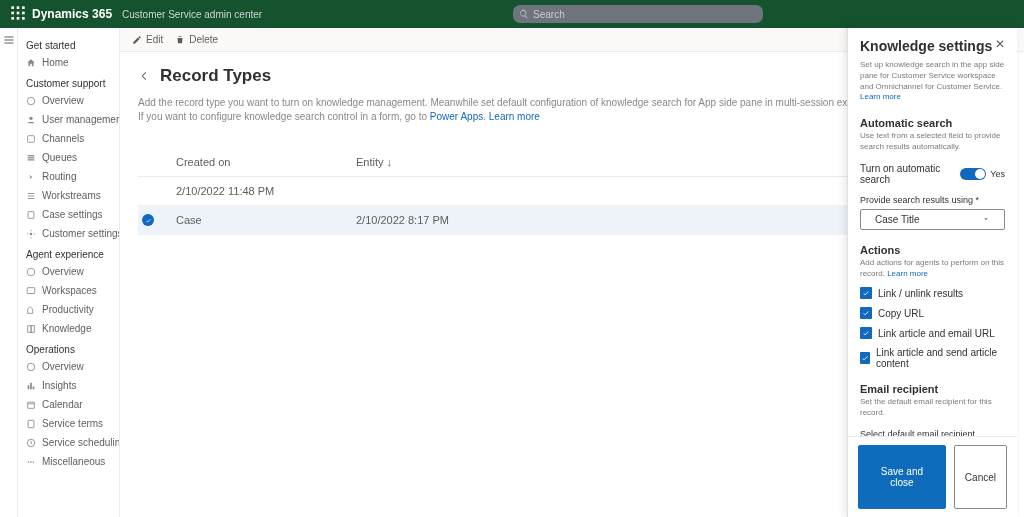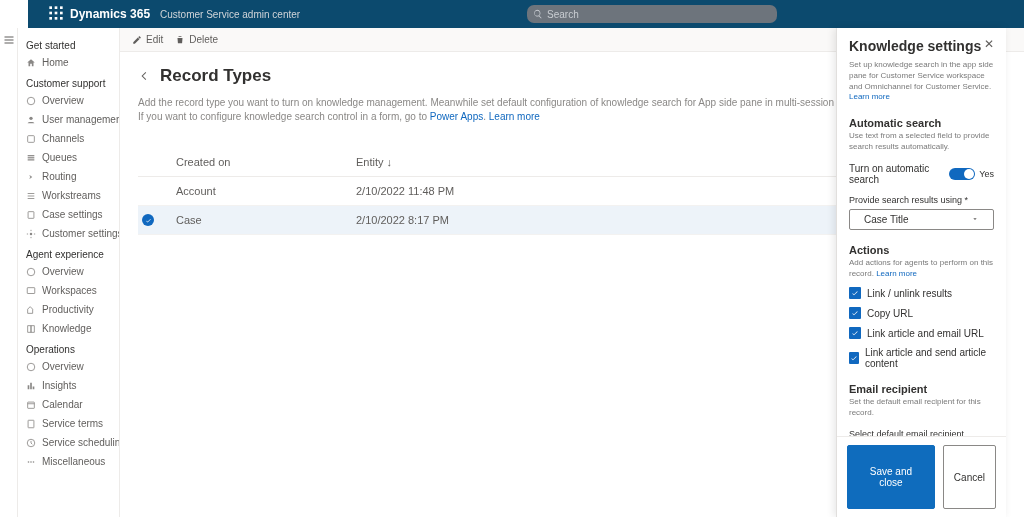--- a/index.html
+++ b/index.html
@@ -7,23 +7,22 @@
     margin: 0; padding: 0;
     width: 1024px; height: 517px;
     font-family: "Segoe UI", Arial, sans-serif;
     font-size: 12px;
     color: #323130;
     overflow: hidden;
     background: #fff;
   }
   .topbar {
     display: flex; align-items: center;
-    height: 28px; background: #0c4a6e; color: #fff;
-    padding: 0 20px;
-    margin-left: 28px;
+    height: 28px; background: #14532d; color: #fff;
+    padding: 0 10px;
   }
   .waffle { width: 16px; height: 16px; display: inline-block; fill: #fff; margin-right: 6px;}
   .brand { font-size: 12px; font-weight:600; margin-right: 10px;}
   .appname { font-size: 10px; color: #d0d4d8;}
   .search-wrap { flex:1; display:flex; justify-content:center;}
   .searchbox {
     width: 250px; height:18px; background:#6d747c; border:none; border-radius:7px;
     display:flex; align-items:center; padding:0 6px;
   }
   .searchbox svg { width:10px; height:10px; fill:#c9cdd2; margin-right:4px;}
@@ -64,21 +63,21 @@
     display:grid; grid-template-columns: 34px 180px 1fr;
     padding:8px 4px; font-size:11px;
   }
   .thead { color:#605e5c; border-bottom:1px solid #edebe9;}
   .trow { border-bottom:1px solid #f3f2f1; color:#605e5c;}
   .trow.selected { background:#edf3f9;}
   .check { width:12px; height:12px; border-radius:50%; background:#1068bf; display:flex; align-items:center; justify-content:center;}
   .check svg { width:7px; height:7px; fill:#fff;}
   
   .panel {
-    position:absolute; top:28px; right:18px; width:170px; height: calc(517px - 28px);
+    position:absolute; top:28px; right:7px; width:170px; height: calc(517px - 28px);
     background:#fff; border-left:1px solid #e1dfdd; box-shadow:-2px 0 8px rgba(0,0,0,0.1);
     display:flex; flex-direction:column;
   }
   .panel-body { flex:1; overflow:auto; padding:10px 12px;}
   .panel-title-row { display:flex; align-items:flex-start; justify-content:space-between;}
   .panel-title { font-size:14px; font-weight:600;}
   .close { font-size:12px; color:#605e5c; cursor:pointer; line-height:1;}
   .panel-sub { font-size:8px; color:#7a7a7a; margin-top:6px; line-height:1.35;}
   .section-h { font-size:11px; font-weight:600; margin-top:14px;}
   .section-d { font-size:8px; color:#7a7a7a; margin-top:2px; line-height:1.35;}
@@ -302,21 +301,20 @@
       </div>
 
       <div class="table">
         <div class="thead">
           <span></span>
           <span>Created on</span>
           <span><span>Entity</span> <span>↓</span></span>
         </div>
         <div class="trow">
           <span></span>
-          <span>Account</span>
           <span>2/10/2022 11:48 PM</span>
         </div>
         <div class="trow selected">
           <span>
               <span class="check">
                 <svg viewBox="0 0 24 24">
                   <path d="M9 16.2l-3.5-3.5L4 14l5 5 11-11-1.5-1.4z"></path>
                 </svg>
               </span>
             </span>

